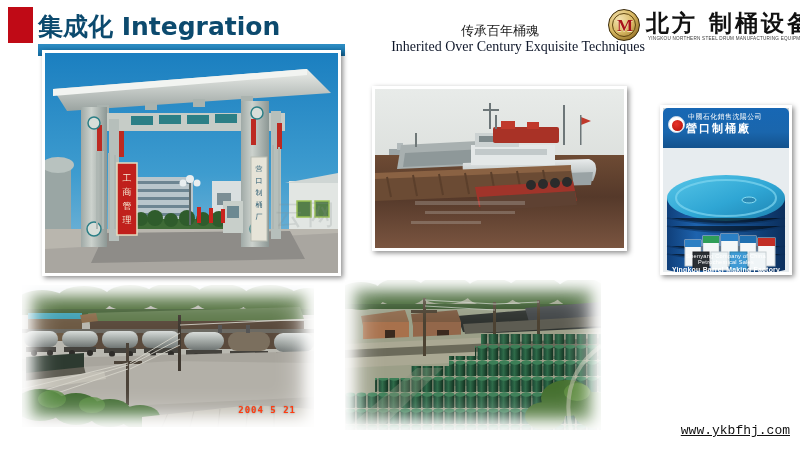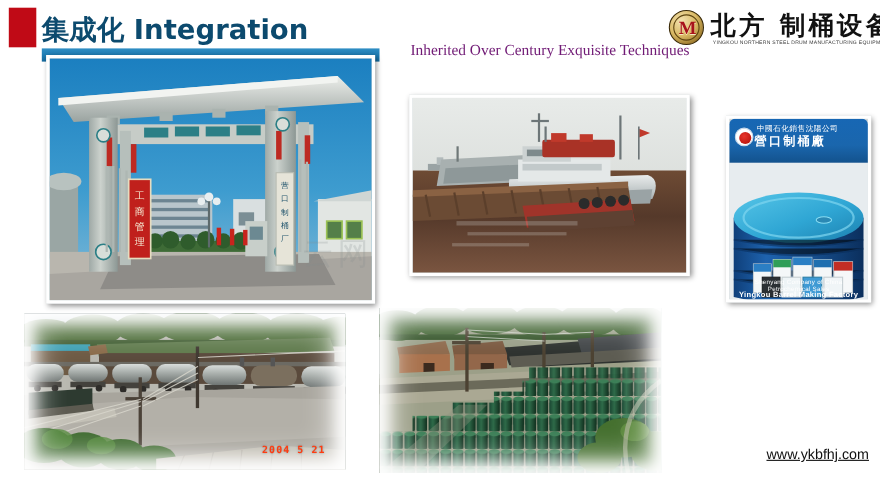--- a/index.html
+++ b/index.html
@@ -47,23 +47,23 @@
     width: 290px;
     text-align: center;
     font-size: 13px;
     color: #1a1a1a;
     font-family: "DejaVu Sans", "Liberation Sans", sans-serif;
   }
   .tagline-en {
     position: absolute;
     left: 355px; top: 39px;
     width: 290px;
-    text-align: center;
+    text-align: right;
     font-size: 14px;
-    color: #701a75;
+    color: #0f172a;
     font-family: "Liberation Serif", serif;
   }
 
   
   .logo-wrap {
     position: absolute;
     left: 608px; top: 6px;
     width: 186px; height: 40px;
   }
   .logo-seal {
@@ -209,48 +209,49 @@
     white-space: nowrap;
     transform: scale(1.25);
   }
   .banner-foot1 { top: 146px; }
   .banner-foot2 { top: 152px; }
   .banner-foot3 { top: 158px; font-weight: bold; font-size: 5.5px; color:#ffffff; }
 
   
   .watermark {
     position: absolute;
-    left: 275px; top: 212px;
+    left: 275px; top: 196px;
     font-size: 28px;
     color: rgba(130,140,140,0.22);
     font-family: Liberation Sans, sans-serif;
     letter-spacing: 4px;
     white-space: nowrap;
     pointer-events: none;
   }
 
   
   .site-url {
     position: absolute;
-    right: 10px; bottom: 30px;
+    right: 10px; bottom: 12px;
     font-size: 13px;
     color: #101010;
-    font-family: Liberation Sans, sans-serif;
+    font-family: Liberation Mono, monospace;
     text-decoration: underline;
   }
 </style>
 </head>
 <body>
 
 <div id="slide">
 
   <div class="red-block"></div>
   <div class="slide-title">集成化 Integration</div>
   <div class="title-bar"></div>
 
+  <div class="tagline-cn">传承百年桶魂</div>
   <div class="tagline-en">Inherited Over Century Exquisite Techniques</div>
 
   <div class="logo-wrap">
     <div class="logo-seal">
       <div class="logo-seal-letter">M</div>
     </div>
     <div class="logo-cn">北方 制桶设备</div>
     <div class="logo-sub">YINGKOU NORTHERN STEEL DRUM MANUFACTURING EQUIPMENT TECHNOLOGY CO.,LTD</div>
   </div>
 

